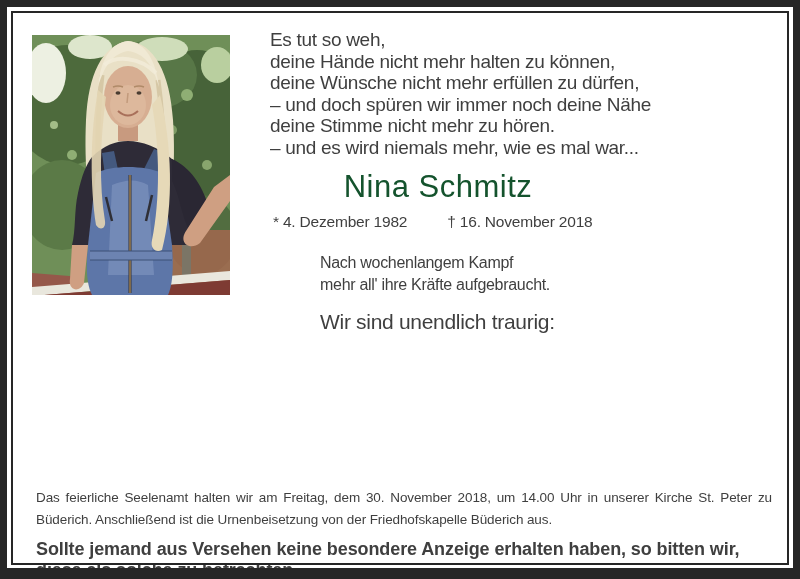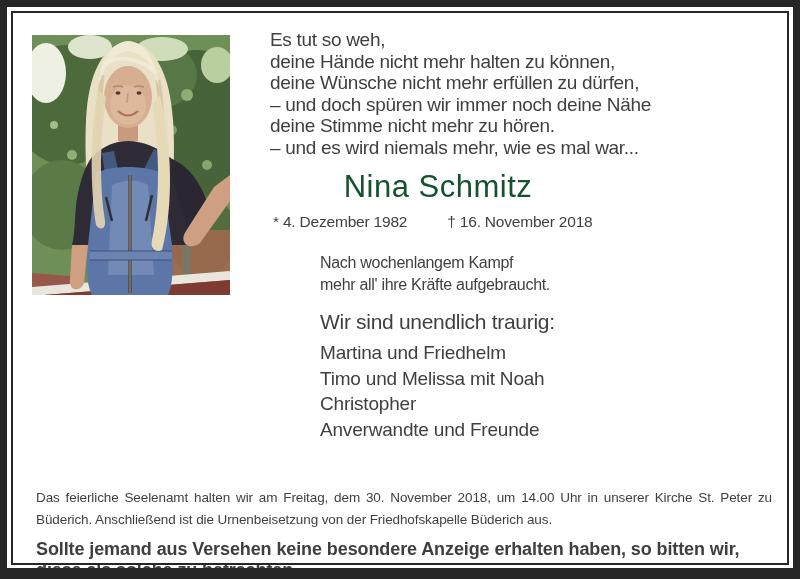--- a/index.html
+++ b/index.html
@@ -109,26 +109,20 @@
     <span>† 16. November 2018</span>
   </div>
 
   <div class="tribute">
     <div>Nach wochenlangem Kampf</div>
     <div>mehr all' ihre Kräfte aufgebraucht.</div>
   </div>
 
   <div class="intro">Wir sind unendlich traurig:</div>
 
-  <div class="mourners">
-    <div>Martina und Friedhelm</div>
-    <div>Timo und Melissa mit Noah</div>
-    <div>Christopher</div>
-    <div>Anverwandte und Freunde</div>
-  </div>
 
 
   <div class="service">Das feierliche Seelenamt halten wir am Freitag, dem 30. November 2018, um 14.00 Uhr in unserer Kirche St. Peter zu Büderich. Anschließend ist die Urnenbeisetzung von der Friedhofskapelle Büderich aus.</div>
 
   <div class="notice">Sollte jemand aus Versehen keine besondere Anzeige erhalten haben, so bitten wir, diese als solche zu betrachten.</div>
 
   <div class="frame-inner"></div>
   <div class="frame-outer"></div>
 </div>
 

